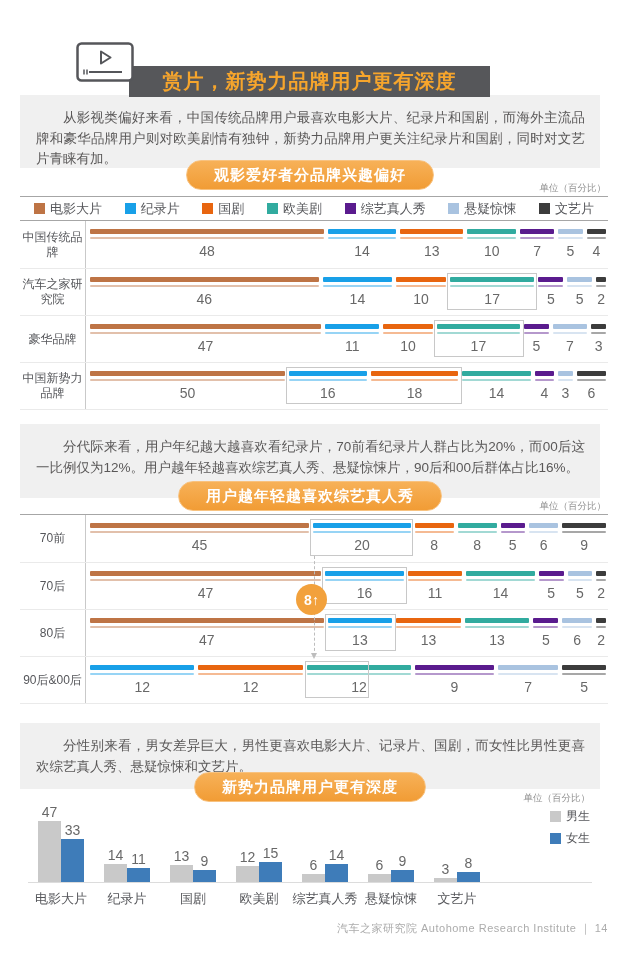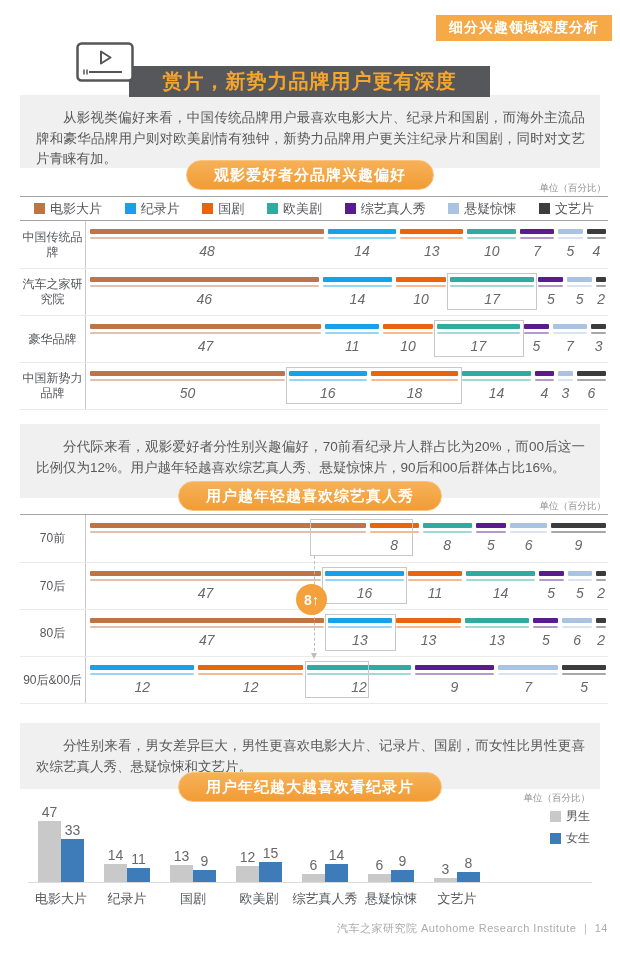--- a/index.html
+++ b/index.html
@@ -39,21 +39,21 @@
             padding:0 14px; border-top:1px solid #A6A6A6; border-bottom:1px solid #A6A6A6; }
   .leg-item { display:flex; align-items:center; font-size:13px; color:#55565A; }
   .leg-sw { width:11px; height:11px; margin-right:5px; }
   .rows { border-bottom:1px solid #EAEAEA; position:relative; }
   #rows2 { border-top:1px solid #A6A6A6; }
   .crow { display:flex; height:47px; }
   .crow + .crow { border-top:1px solid #EAEAEA; }
   .crow-label { width:66px; border-right:1px solid #C9C9C9; display:flex; align-items:center;
                 justify-content:center; text-align:center; font-size:12px; line-height:15px;
                 color:#55565A; padding:0 2px; }
-  .crow-bars { flex:1; position:relative; padding:8px 2px 0 4px;font-style:italic; }
+  .crow-bars { flex:1; position:relative; padding:8px 2px 0 4px; }
   .bar-flex { display:flex; gap:4px; }
   .seg { flex-basis:0; min-width:6px; }
   .seg-bar { height:5px; border-radius:1px; }
   .seg-sub { height:2px; margin-top:3px; opacity:.45; border-radius:1px; }
   .seg-val { text-align:center; font-size:14px; color:#686868; margin-top:4px; white-space:nowrap; }
   .hl-box { position:absolute; top:4px; height:37px; border:1px solid #C8C8C8; pointer-events:none; }
 
   
   .dash-line { position:absolute; left:294px; top:41px; height:100px; border-left:1px dashed #BDBDBD; z-index:1; }
   .dash-arrow { position:absolute; left:291px; top:138px; width:0; height:0; z-index:1;
@@ -77,21 +77,20 @@
   .glabels { display:flex; }
   .glabel { width:66px; text-align:center; font-size:13px; color:#55565A; padding-top:7px; }
 
   .footer { position:absolute; top:921px; right:12px; font-size:11px; color:#ACACAC; letter-spacing:.5px; }
 </style>
 </head>
 <body>
 
 <div class="page">
 
-  <div class="top-tag">细分兴趣领域深度分析</div>
 
   <div class="video-icon">
     <svg width="58" height="40" viewBox="0 0 58 40">
       <rect x="1.5" y="1.5" width="55" height="37" rx="4" fill="#ffffff" stroke="#55565A" stroke-width="2.5"></rect>
       <path d="M25 9.5 L34.5 15.5 L25 21.5 Z" fill="none" stroke="#55565A" stroke-width="2" stroke-linejoin="round"></path>
       <line x1="13" y1="30" x2="46" y2="30" stroke="#55565A" stroke-width="2"></line>
       <line x1="8" y1="27.5" x2="8" y2="32.5" stroke="#55565A" stroke-width="1.5"></line>
       <line x1="11" y1="27.5" x2="11" y2="32.5" stroke="#55565A" stroke-width="1.5"></line>
     </svg>
   </div>
@@ -301,36 +300,42 @@
                 <div class="seg-sub" style="background: rgb(60, 60, 60);"></div>
                 <div class="seg-val">6</div>
               </div>
             </div>
             <div class="hl-box" style="left: 200px; width: 176px;"></div>
           </div>
         </div>
       </div>
   </div>
 
-  <div class="para para2">分代际来看，观影爱好者分性别兴趣偏好，70前看纪录片人群占比为20%，而00后这一比例仅为12%。用户越年轻越喜欢综艺真人秀、悬疑惊悚片，90后和00后群体占比16%。</div>
+  <div class="para para2">分代际来看，用户年纪越大越喜欢看纪录片，70前看纪录片人群占比为20%，而00后这一比例仅为12%。用户越年轻越喜欢综艺真人秀、悬疑惊悚片，90后和00后群体占比16%。</div>
   <div class="pill pill2">用户越年轻越喜欢综艺真人秀</div>
 
   <div class="chartblock" id="chart2">
     <div class="unit">单位（百分比）</div>
     <div class="rows" id="rows2">
       <div class="dash-line"></div>
       <div class="dash-arrow"></div>
       <div class="gen-badge">8↑</div>
     <div class="crow">
           <div class="crow-label">70前</div>
           <div class="crow-bars">
             <div class="bar-flex">
               <div class="seg" style="flex-grow: 45;">
                 <div class="seg-bar" style="background: rgb(190, 116, 69);"></div>
                 <div class="seg-sub" style="background: rgb(190, 116, 69);"></div>
+                <div class="seg-val">45</div>
+              </div>
+              <div class="seg" style="flex-grow: 20;">
+                <div class="seg-bar" style="background: rgb(24, 160, 232);"></div>
+                <div class="seg-sub" style="background: rgb(24, 160, 232);"></div>
+                <div class="seg-val">20</div>
               </div>
               <div class="seg" style="flex-grow: 8;">
                 <div class="seg-bar" style="background: rgb(232, 101, 15);"></div>
                 <div class="seg-sub" style="background: rgb(232, 101, 15);"></div>
                 <div class="seg-val">8</div>
               </div>
               <div class="seg" style="flex-grow: 8;">
                 <div class="seg-bar" style="background: rgb(49, 171, 159);"></div>
                 <div class="seg-sub" style="background: rgb(49, 171, 159);"></div>
                 <div class="seg-val">8</div>
@@ -475,21 +480,21 @@
                 <div class="seg-val">5</div>
               </div>
             </div>
             <div class="hl-box" style="left: 219px; width: 64px;"></div>
           </div>
         </div>
       </div>
   </div>
 
   <div class="para para3">分性别来看，男女差异巨大，男性更喜欢电影大片、记录片、国剧，而女性比男性更喜欢综艺真人秀、悬疑惊悚和文艺片。</div>
-  <div class="pill pill3">用户年纪越大越喜欢看纪录片</div>
+  <div class="pill pill3">新势力品牌用户更有深度</div>
 
   <div class="unit3">单位（百分比）</div>
   <div class="glegend" id="glegend">
       <div class="gleg-item">
         <div class="gleg-sw" style="background: rgb(201, 201, 201);"></div>
         <div>男生</div>
       </div>
       <div class="gleg-item">
         <div class="gleg-sw" style="background: rgb(62, 124, 185);"></div>
         <div>女生</div>

